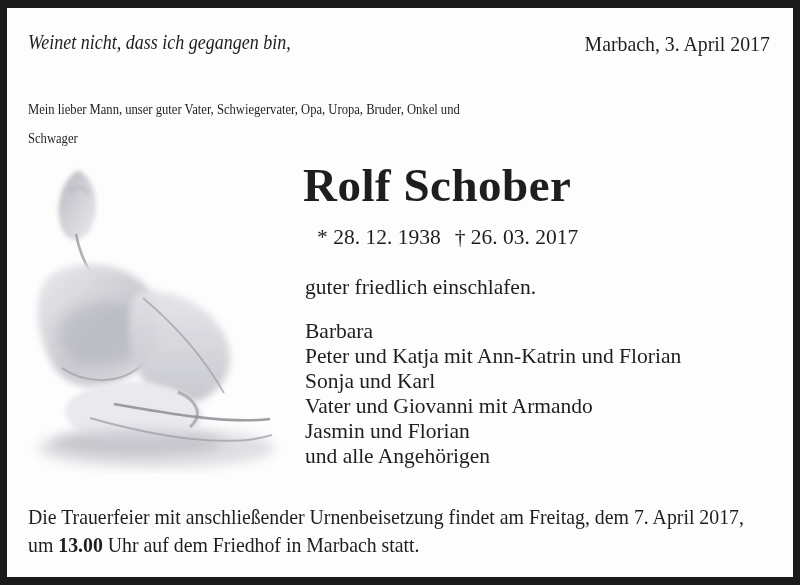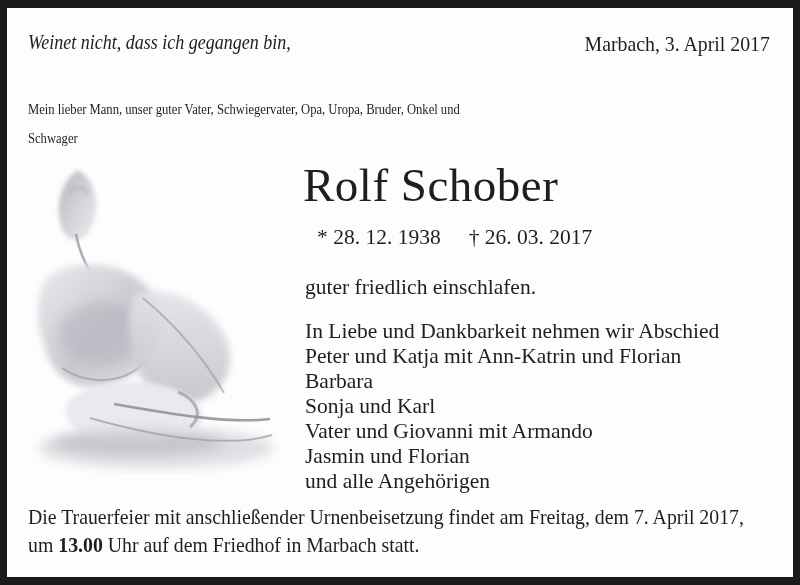--- a/index.html
+++ b/index.html
@@ -41,30 +41,30 @@
     font-size:22px;
     text-align:center;
   }
   .salutation{
     left:21px;top:87px;
     font-size:14px;line-height:29px;
   }
   .deceased-name{
     left:296px;top:150px;
     font-size:47px;
-    font-weight:normal;
+    font-weight:bold;
     letter-spacing:0.5px;
     white-space:nowrap;
   }
   .dates{
     left:310px;top:217px;
     font-size:21.5px;
     white-space:nowrap;
   }
-  .dates .death{margin-left:28px;}
+  .dates .death{margin-left:14px;}
   .passing-note{
     left:298px;top:267px;
     font-size:21.5px;
   }
   .mourners{
     left:298px;top:311px;
     font-size:21.5px;line-height:25px;
   }
   .funeral{
     left:21px;top:495px;
@@ -144,23 +144,22 @@
 
     <div class="abs deceased-name">Rolf Schober</div>
 
     <div class="abs dates">
       <span class="birth">* 28. 12. 1938</span><span class="death">† 26. 03. 2017</span>
     </div>
 
     <div class="abs passing-note">guter friedlich einschlafen.</div>
 
     <div class="abs mourners">
-      <div>In Liebe und Dankbarkeit nehmen wir Abschied</div>
+      <div>Barbara</div>
       <div>Peter und Katja mit Ann-Katrin und Florian</div>
-      <div>Barbara</div>
       <div>Sonja und Karl</div>
       <div>Vater und Giovanni mit Armando</div>
       <div>Jasmin und Florian</div>
       <div>und alle Angehörigen</div>
     </div>
 
     <div class="abs funeral">
       <div><span class="condensed">Die Trauerfeier mit anschließender Urnenbeisetzung findet am Freitag, dem 7. April 2017,</span></div>
       <div><span class="condensed"><span>um </span><span class="time">13.00</span><span> Uhr auf dem Friedhof in Marbach statt.</span></span></div>
     </div>

